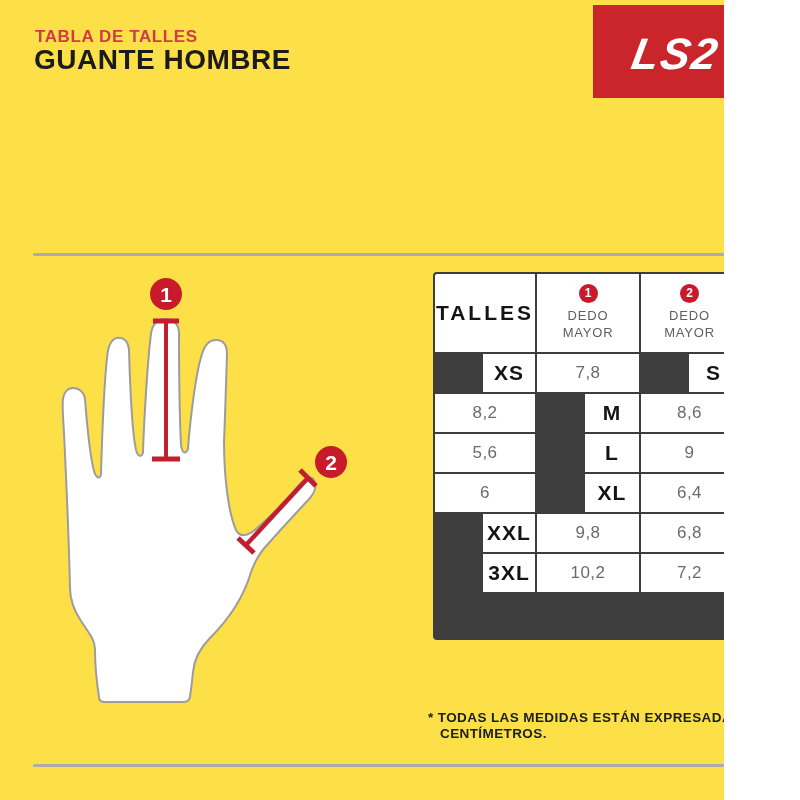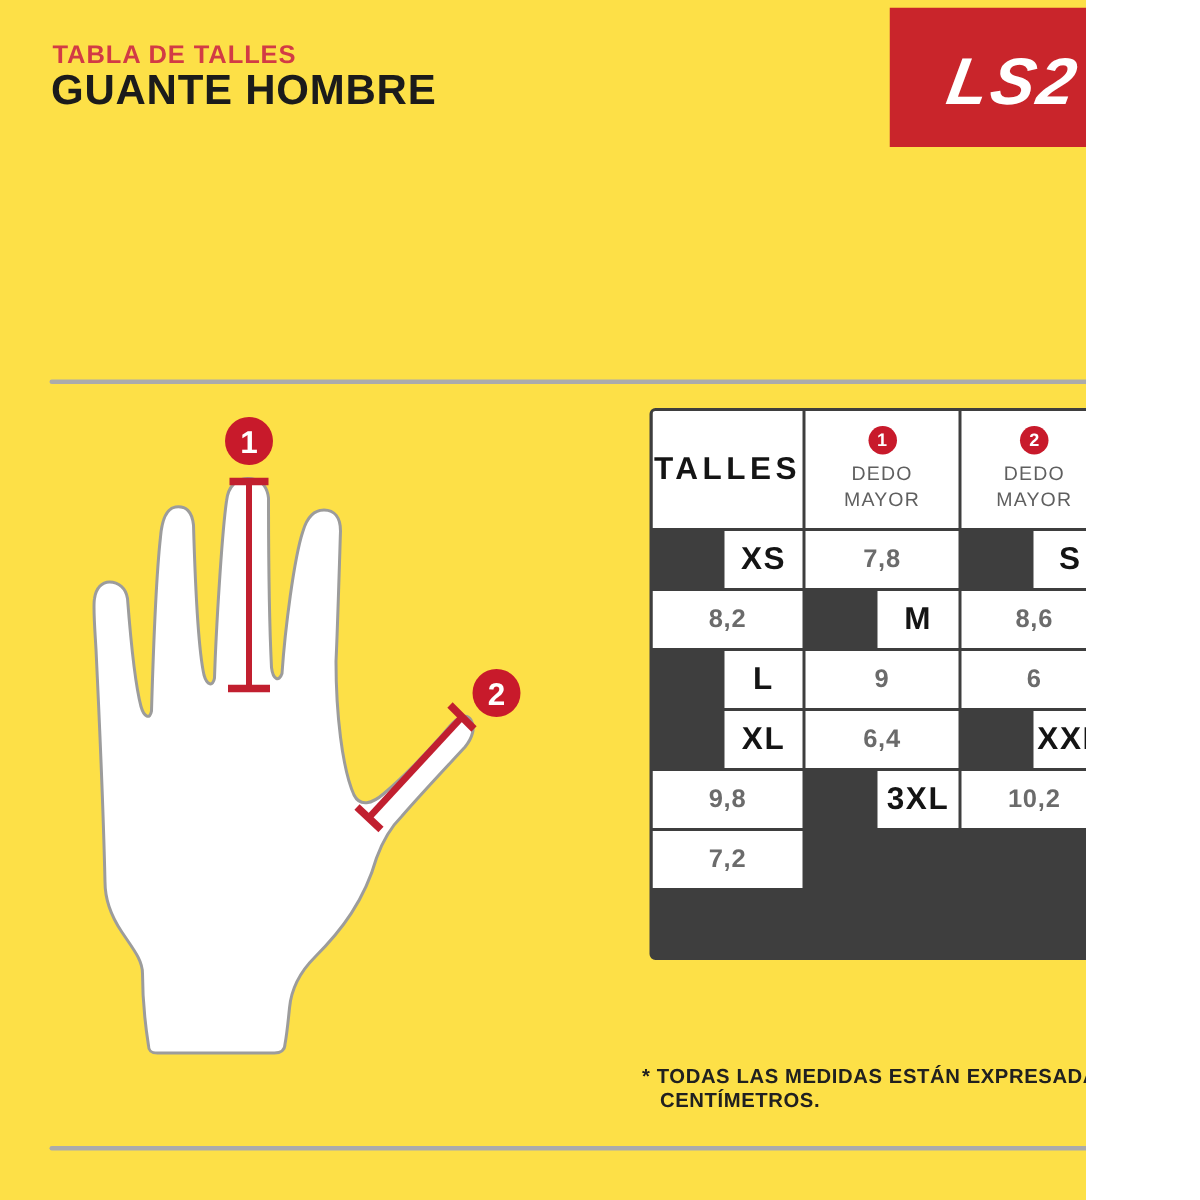--- a/index.html
+++ b/index.html
@@ -34,21 +34,21 @@
   }
   .cell{background:#fff;display:flex;align-items:center;justify-content:center;flex-direction:column;}
   .cell.talles{font-size:21px;font-weight:800;letter-spacing:3px;color:#141414;}
   .finger-badge{
     width:19px;height:19px;border-radius:50%;background:#c81a2b;
     color:#fff;font-size:12px;font-weight:800;line-height:19px;text-align:center;
     margin-bottom:5px;
   }
   .finger-label{font-size:13px;font-weight:500;letter-spacing:.8px;color:#5f5f5f;line-height:1.3;text-align:center;}
   .cell.size{font-size:21px;font-weight:800;letter-spacing:1px;color:#141414;margin-left:48px;}
-  .cell.val{font-size:17px;font-weight:700;letter-spacing:.5px;color:#6b6b6b;}
+  .cell.val{font-size:17px;font-weight:400;letter-spacing:.5px;color:#6b6b6b;}
   
   .footnote{
     position:absolute;left:428px;top:710px;width:334px;
     font-size:13.5px;font-weight:700;letter-spacing:.4px;line-height:1.2;color:#202020;
     padding-left:12px;text-indent:-12px;
   }
 </style>
 </head>
 <body>
 
@@ -146,30 +146,32 @@
     </div>
 
     <div class="cell size">XS</div>
     <div class="cell val">7,8</div>
 
     <div class="cell size">S</div>
     <div class="cell val">8,2</div>
 
     <div class="cell size">M</div>
     <div class="cell val">8,6</div>
+    <div class="cell val">5,6</div>
 
     <div class="cell size">L</div>
     <div class="cell val">9</div>
     <div class="cell val">6</div>
 
     <div class="cell size">XL</div>
     <div class="cell val">6,4</div>
 
     <div class="cell size">XXL</div>
     <div class="cell val">9,8</div>
+    <div class="cell val">6,8</div>
 
     <div class="cell size">3XL</div>
     <div class="cell val">10,2</div>
     <div class="cell val">7,2</div>
   </div>
 
   <div class="footnote">* TODAS LAS MEDIDAS ESTÁN EXPRESADAS EN CENTÍMETROS.</div>
 
   <div class="divider bottom"></div>
 </div>

